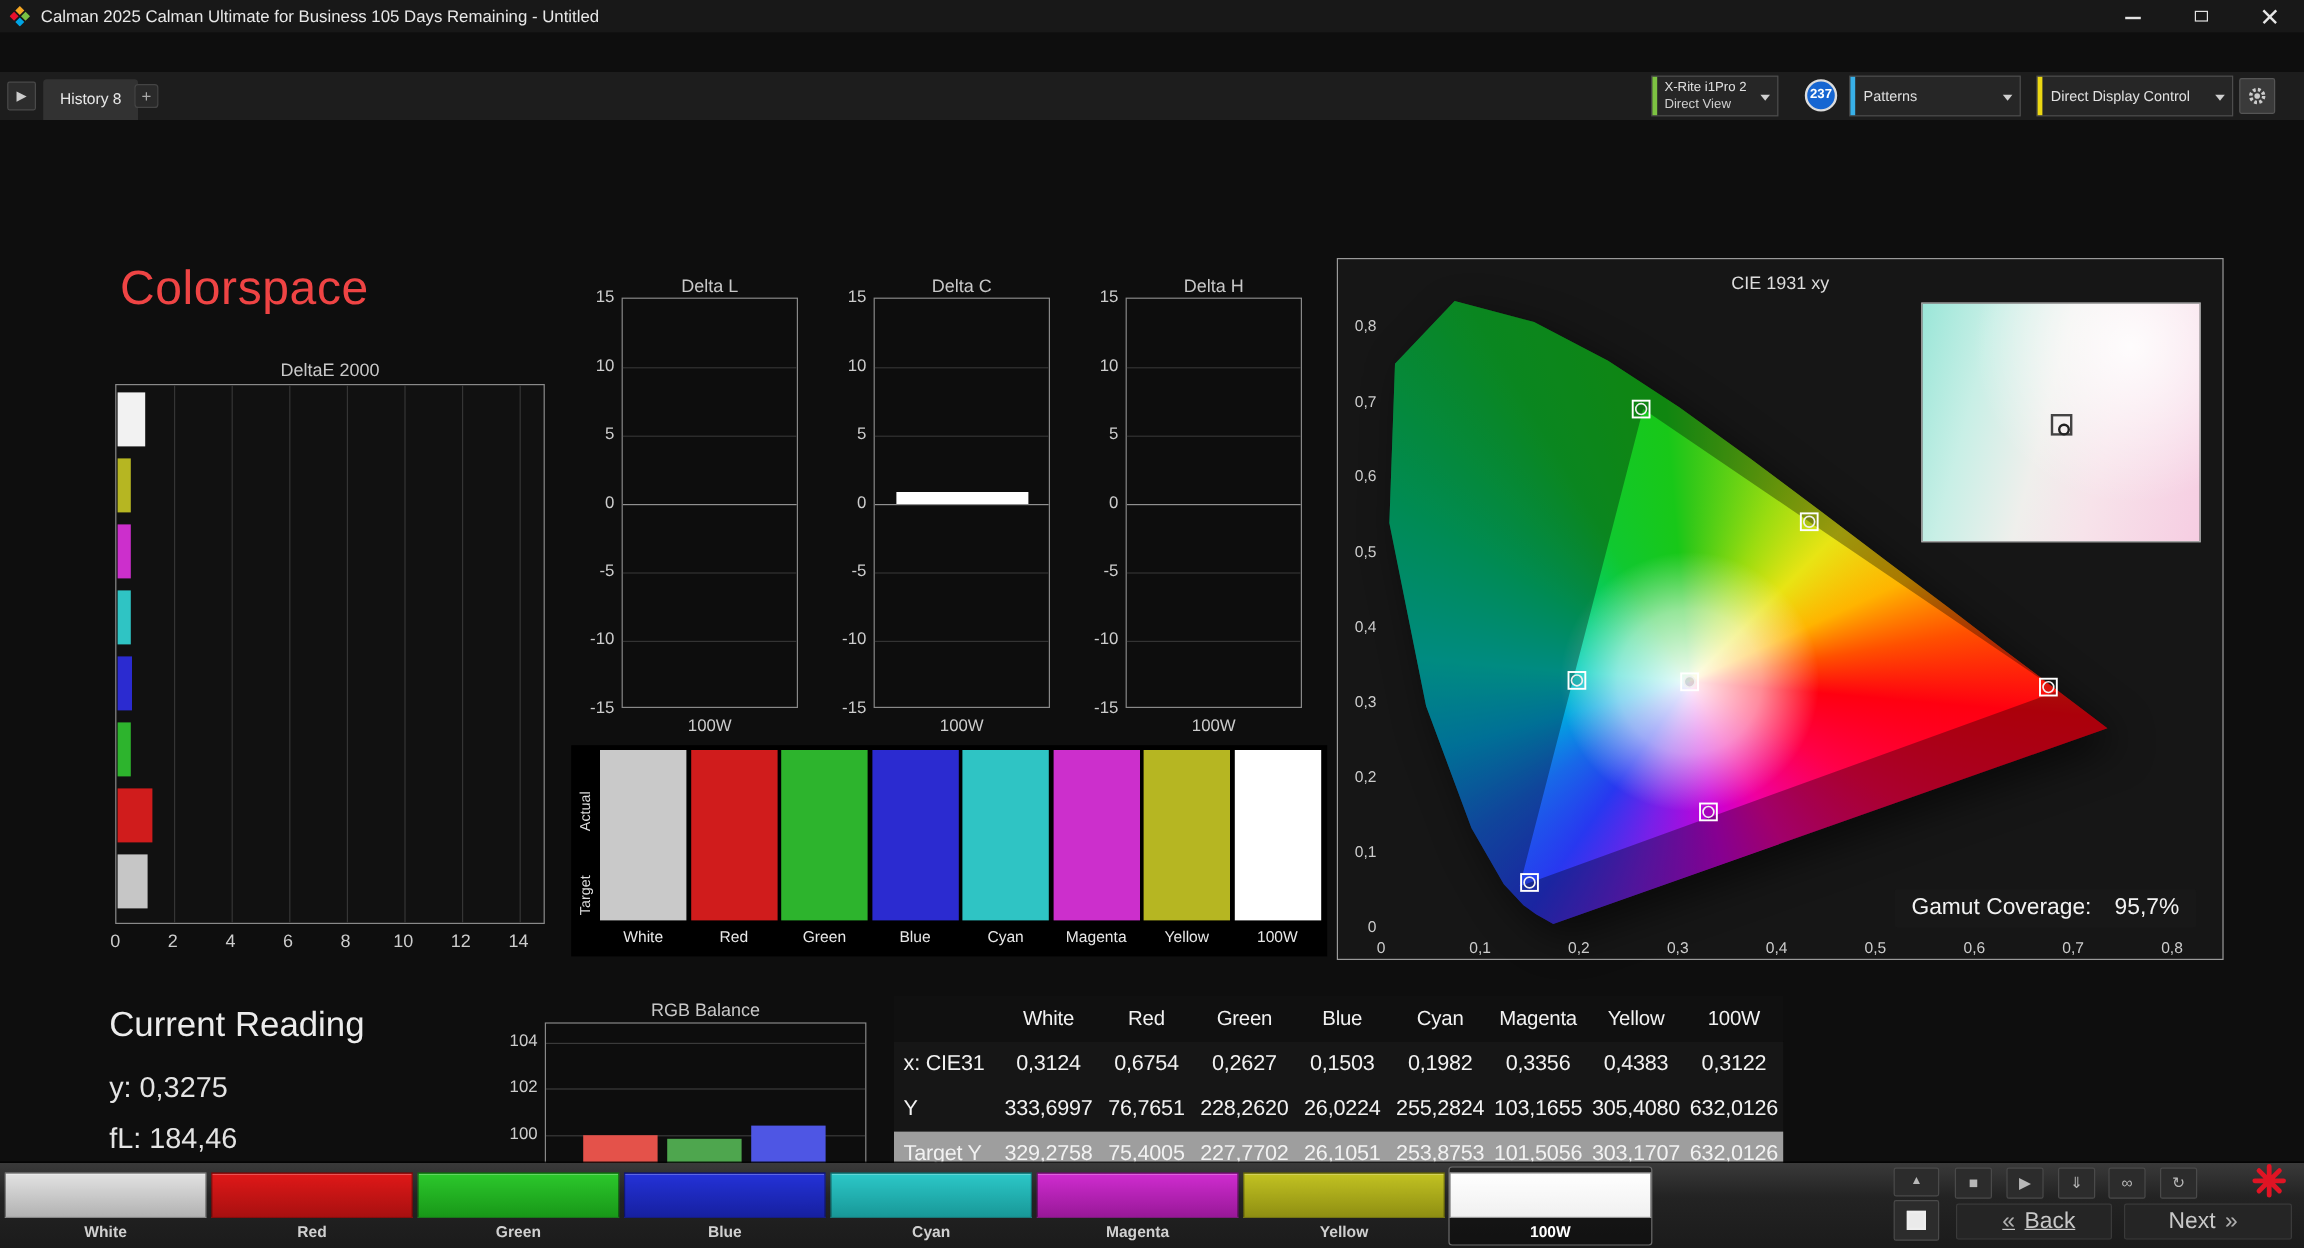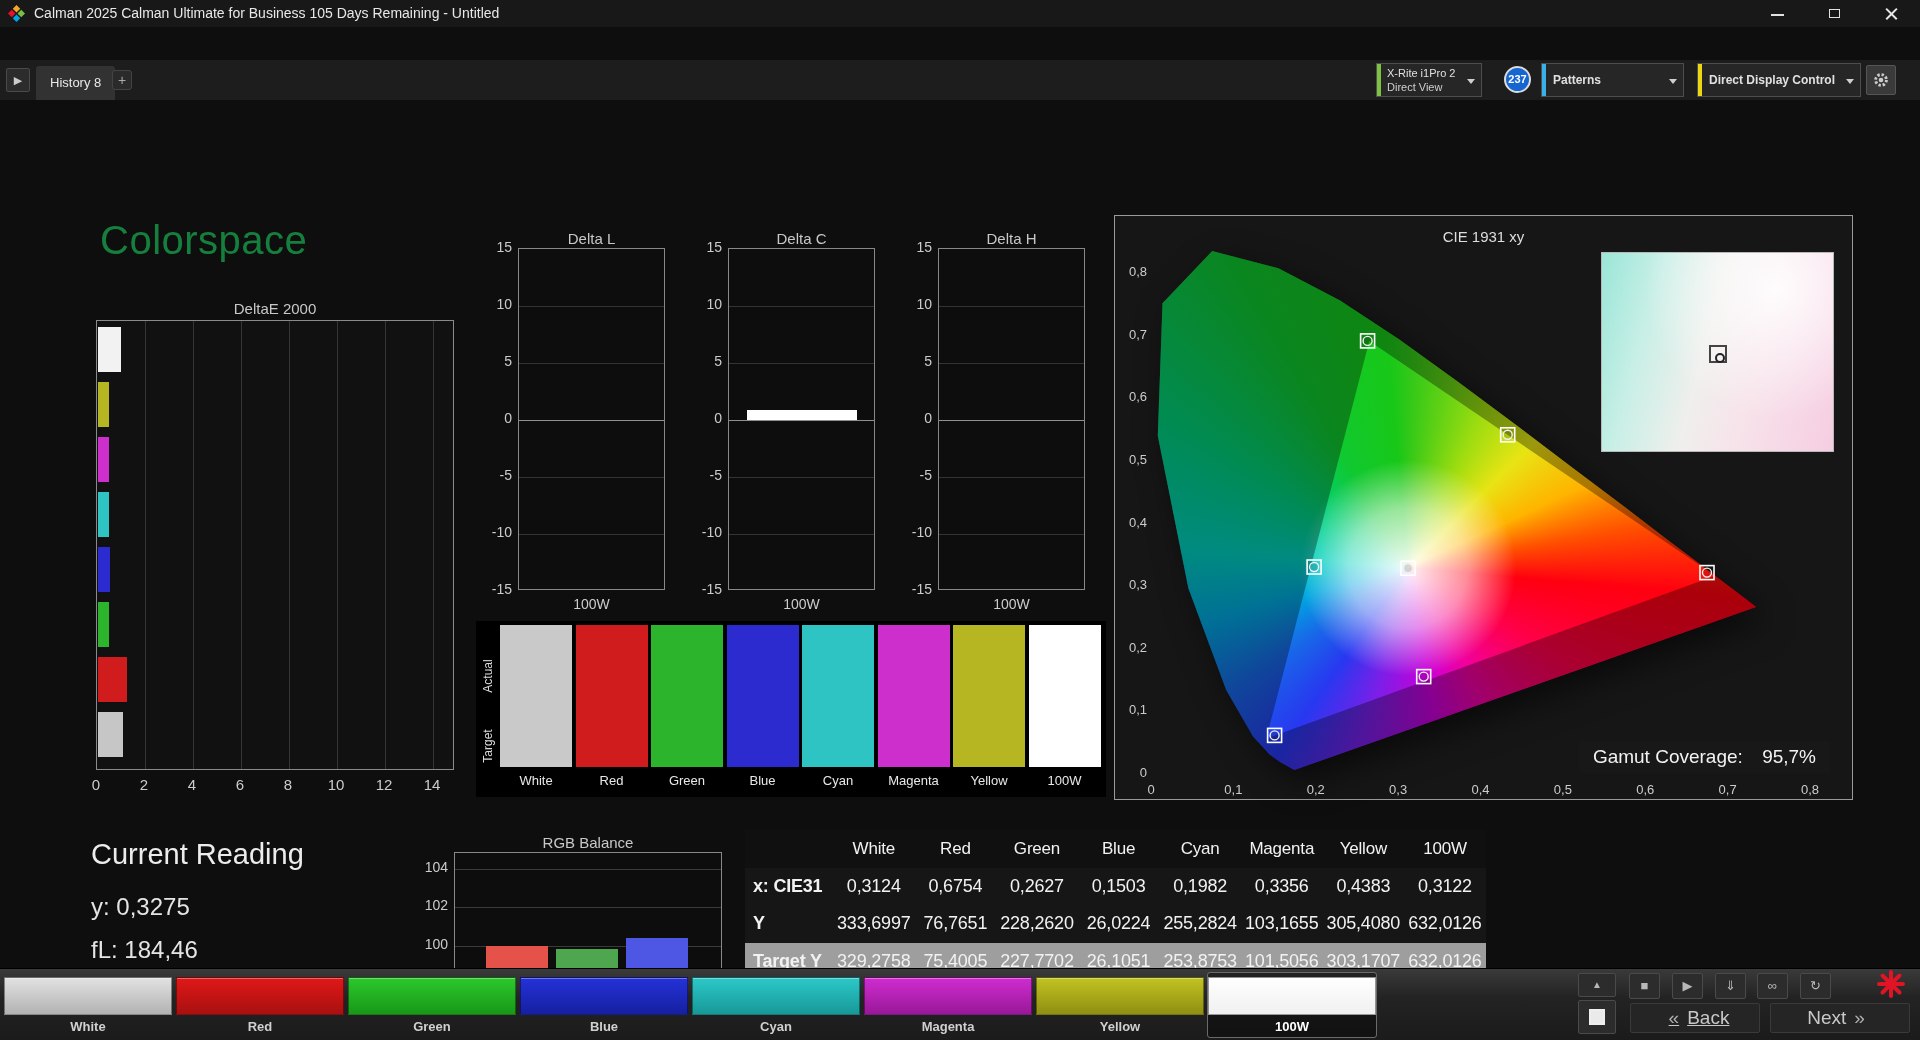--- a/index.html
+++ b/index.html
@@ -41,27 +41,27 @@
   .dd-box{position:absolute;top:3px;height:34px;background:#262626;border:1px solid #4d4d4d;}
   .dd-bar{position:absolute;left:0;top:0;width:4px;height:100%;}
   .dd-caret{position:absolute;right:6px;top:15px;}
   .meter-box{left:1376px;width:106px;}
   .meter-l1{position:absolute;left:10px;top:3px;font-size:11px;color:#e0e0e0;white-space:nowrap;}
   .meter-l2{position:absolute;left:10px;top:17px;font-size:11px;color:#cfcfcf;white-space:nowrap;}
   .badge{position:absolute;left:1504px;top:6px;width:27px;height:27px;border-radius:50%;background:#1666d2;
     border:2px solid #dcdcdc;text-align:center;line-height:23px;font-size:11px;font-weight:bold;color:#fff;}
   .patterns-box{left:1541px;width:143px;}
   .ddc-box{left:1697px;width:164px;}
-  .dd-label{position:absolute;left:11px;top:0;height:32px;line-height:32px;font-size:12px;color:#e0e0e0;white-space:nowrap;font-weight:bold;}
+  .dd-label{position:absolute;left:11px;top:0;height:32px;line-height:32px;font-size:12px;color:#e0e0e0;white-space:nowrap;}
   .gear-btn{position:absolute;left:1866px;top:5px;width:30px;height:30px;background:#3a3a3a;border:1px solid #555;
     display:flex;align-items:center;justify-content:center;border-radius:2px;}
 
   
   .main{position:absolute;left:0;top:100px;width:1920px;height:868px;background:#0e0e0e;}
-  .page-title{position:absolute;left:100px;top:118px;font-size:40px;color:#15803d;letter-spacing:0.5px;}
+  .page-title{position:absolute;left:100px;top:118px;font-size:40px;color:#ef4444;letter-spacing:0.5px;}
 
   
   .deltae{position:absolute;left:96px;top:200px;width:360px;height:500px;}
   .de-title{position:absolute;left:0;top:0;width:358px;text-align:center;font-size:15px;color:#c8c8c8;}
   .de-plot{position:absolute;left:0;top:20px;width:358px;height:450px;border:1px solid #8a8a8a;background:#111;overflow:hidden;}
   .vgrid{position:absolute;top:0;bottom:0;width:1px;background:#353535;}
   .de-bar{position:absolute;left:1px;height:45px;}
   .de-xaxis{position:absolute;left:0;top:476px;width:358px;height:20px;}
   .de-xaxis span{position:absolute;transform:translateX(-50%);font-size:15px;color:#ccc;}
 
@@ -125,21 +125,21 @@
   .rb-bar{position:absolute;width:62px;}
   .rb-ylab{position:absolute;left:0;width:38px;text-align:right;font-size:14px;color:#ccc;}
 
   
   .rtable{position:absolute;left:745px;top:730px;width:741px;}
   .trow{display:grid;grid-template-columns:88px repeat(8,81.6px);height:37.4px;background:#161616;}
   .trow.thead{height:38px;background:#101010;}
   .trow.alt{background:#9e9e9e;}
   .tcell{text-align:center;line-height:37.4px;font-size:18px;color:#f2f2f2;letter-spacing:-0.2px;overflow:hidden;white-space:nowrap;}
   .thead .tcell{font-size:17px;line-height:38px;}
-  .tlabel{text-align:left;padding-left:8px;font-weight:bold;}
+  .tlabel{text-align:left;padding-left:8px;font-weight:normal;}
 
   
   .bottombar{position:absolute;left:0;top:968px;width:1920px;height:72px;
     background:linear-gradient(180deg,#3a3a3a,#232323 40%,#1b1b1b);border-top:1px solid #000;}
   .pat-btn{position:absolute;top:4px;width:168px;height:64px;border-radius:2px;}
   .pat-btn.sel{background:rgba(0,0,0,0.35);outline:1px solid #6a6a6a;}
   .pat-swatch{position:absolute;left:0;right:0;top:4px;height:38px;border:1px solid rgba(0,0,0,0.4);
     box-shadow:inset 0 1px 0 rgba(255,255,255,0.35);}
   .pat-label{position:absolute;top:46px;left:0;width:100%;text-align:center;font-size:13px;font-weight:bold;color:#d0d0d0;}
   .pat-btn.sel .pat-label{color:#fff;}

